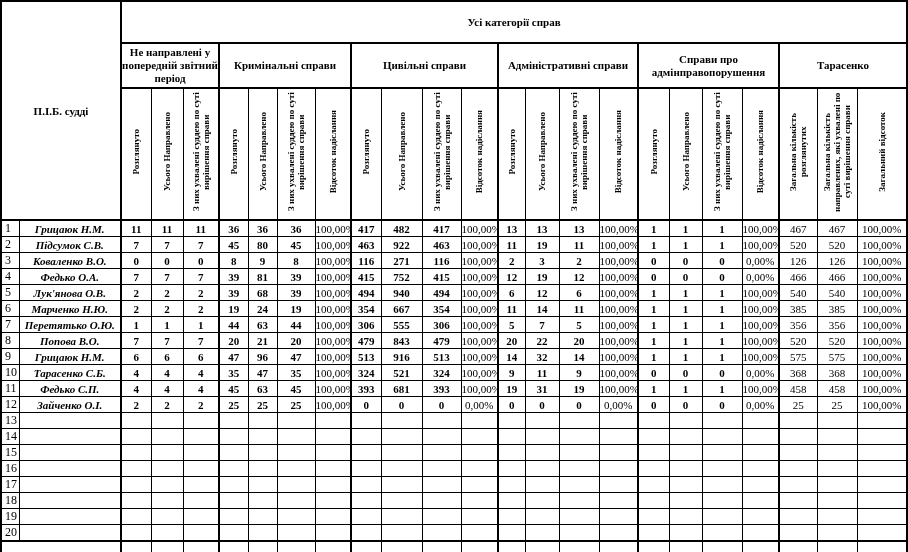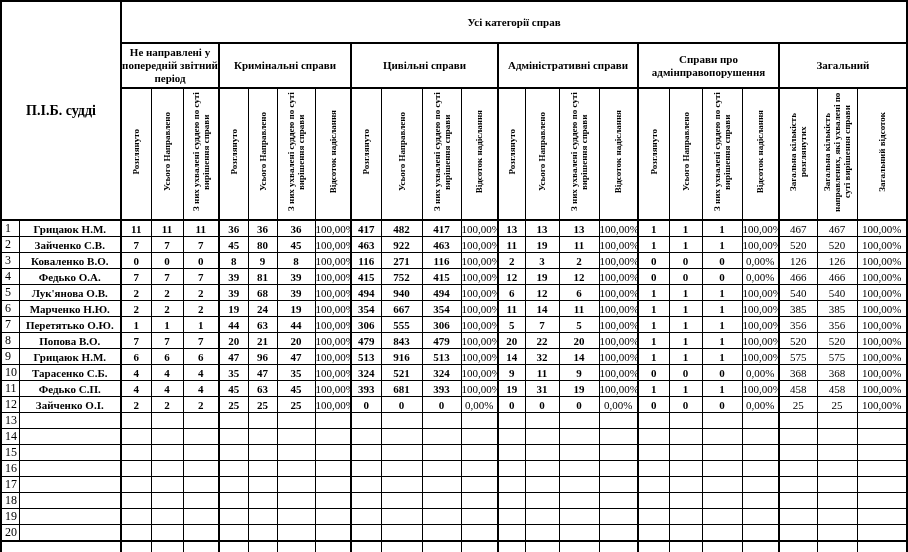--- a/index.html
+++ b/index.html
@@ -25,24 +25,24 @@
     display:inline-block;
     writing-mode:vertical-rl;
     transform:rotate(180deg);
     font-weight:bold;
     font-size:9px;
     line-height:10px;
     white-space:normal;
     max-height:124px;
     text-align:center;
   }
-  .name-hdr { font-weight:bold; font-size:14px; }
+  .name-hdr { font-weight:bold; font-size:11px; }
   tr.data td { height:14px; font-size:11px; }
   td.num-idx { text-align:left !important; padding-left:3px !important; font-size:12px !important; font-weight:normal; }
-  td.judge { font-weight:bold; font-size:10.5px; }
+  td.judge { font-weight:bold; font-size:10.5px;font-style:italic; }
   td.v { font-weight:bold; font-size:11px; }
   td.vbig { font-weight:bold; font-size:12.5px; }
   td.pct { font-size:8px; font-weight:normal; }
   td.small { font-size:8px; font-weight:normal; }
   tr.total td { height:28px; font-weight:bold; font-size:10px; }
   tr.total td.pct, tr.total td.small { font-weight:normal; font-size:8px; }
   
   .bl { border-left:2.5px solid #000 !important; }
   .br { border-right:2.5px solid #000 !important; }
   .bt { border-top:2.5px solid #000 !important; }
@@ -82,21 +82,21 @@
     <tr class="hdr-top">
       <th colspan="2" rowspan="3" class="name-hdr br bt bl">П.І.Б. судді</th>
       <th colspan="22" class="br bt bb">Усі категорії справ</th>
     </tr>
     <tr class="hdr-group">
       <th colspan="3" class="hdr-group br bb">Не направлені у попередній звітний період</th>
       <th colspan="4" class="hdr-group br bb">Кримінальні справи</th>
       <th colspan="4" class="hdr-group br bb">Цивільні справи</th>
       <th colspan="4" class="hdr-group br bb">Адміністративні справи</th>
       <th colspan="4" class="hdr-group br bb">Справи про адмінправопорушення</th>
-      <th colspan="3" class="hdr-group br bb">Загальний</th>
+      <th colspan="3" class="hdr-group br bb">Тарасенко</th>
     </tr>
     <tr class="hdr-sub bb" id="sub-header-row">
         <th class="hdr-sub bb"><span class="vtext">Розглянуто</span></th>
         <th class="hdr-sub bb"><span class="vtext">Усього Направлено</span></th>
         <th class="hdr-sub bb br"><span class="vtext">З них ухвалені суддею по суті вирішення справи</span></th>
         <th class="hdr-sub bb"><span class="vtext">Розглянуто</span></th>
         <th class="hdr-sub bb"><span class="vtext">Усього Направлено</span></th>
         <th class="hdr-sub bb"><span class="vtext">З них ухвалені суддею по суті вирішення справи</span></th>
         <th class="hdr-sub bb br"><span class="vtext">Відсоток надіслання</span></th>
         <th class="hdr-sub bb"><span class="vtext">Розглянуто</span></th>
@@ -138,21 +138,21 @@
         <td class="vbig">1</td>
         <td class="vbig">1</td>
         <td class="vbig">1</td>
         <td class="pct br">100,00%</td>
         <td class="small">467</td>
         <td class="small">467</td>
         <td class="small br">100,00%</td>
       </tr>
       <tr class="data">
         <td class="num-idx bl">2</td>
-        <td class="judge br">Зайченко С.В.</td>
+        <td class="judge br">Підсумок С.В.</td>
         <td class="v">7</td>
         <td class="v">7</td>
         <td class="v br">7</td>
         <td class="v">45</td>
         <td class="v">80</td>
         <td class="v">45</td>
         <td class="pct br">100,00%</td>
         <td class="vbig">463</td>
         <td class="vbig">922</td>
         <td class="vbig">463</td>

